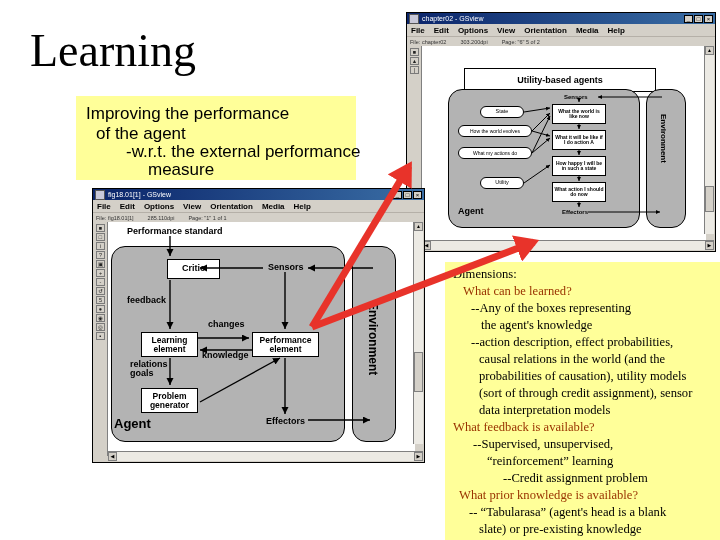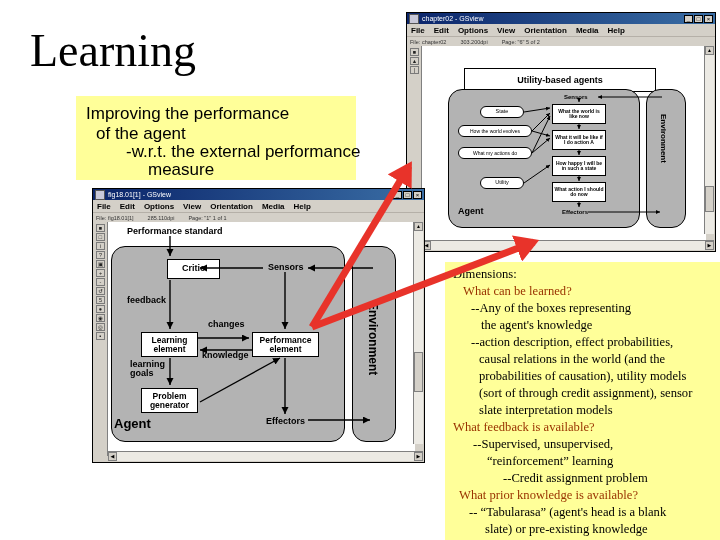--- a/index.html
+++ b/index.html
@@ -238,21 +238,21 @@
       <div class="envbox" style="left:244px;top:24px;width:42px;height:194px;"></div>
       <div class="envlabel" style="left:258px;top:80px;font-size:12px;font-weight:bold;">Environment</div>
 
       <div class="nbox" style="left:35px;top:37px;width:53px;height:20px;font-size:9px;margin-left:24px;">Critic</div>
       <div class="dlabel" style="left:160px;top:40px;font-size:9px;">Sensors</div>
       <div class="dlabel" style="left:19px;top:73px;font-size:9px;">feedback</div>
       <div class="dlabel" style="left:92px;top:97px;font-size:9px;margin-left:8px;">changes</div>
       <div class="nbox" style="left:33px;top:110px;width:57px;height:25px;font-size:8.5px;">Learning element</div>
       <div class="nbox" style="left:144px;top:110px;width:67px;height:25px;font-size:8.5px;">Performance element</div>
       <div class="dlabel" style="left:94px;top:128px;font-size:9px;">knowledge</div>
-      <div class="dlabel" style="left:22px;top:138px;font-size:9px;width:46px;white-space:normal;line-height:1.05;">learning goals</div>
+      <div class="dlabel" style="left:22px;top:138px;font-size:9px;width:46px;white-space:normal;line-height:1.05;">relations goals</div>
       <div class="nbox" style="left:33px;top:166px;width:57px;height:25px;font-size:8.5px;">Problem generator</div>
       <div class="dlabel" style="left:6px;top:194px;font-size:13px;">Agent</div>
       <div class="dlabel" style="left:158px;top:194px;font-size:9px;">Effectors</div>
 
       <svg viewBox="0 0 307 232" width="307" height="232" style="position:absolute;left:0;top:0;">
         <defs>
           <marker id="ah2" markerWidth="6" markerHeight="6" refX="5" refY="2.5" orient="auto">
             <path d="M0,0 L5,2.5 L0,5 z" fill="#000"></path>
           </marker>
         </defs>
@@ -284,28 +284,28 @@
 
   <div class="callout2">
     <div class="ln" style="left:8px;top:5px;">Dimensions:</div>
     <div class="ln q" style="left:18px;top:22px;">What can be learned?</div>
     <div class="ln" style="left:26px;top:39px;">--Any of the boxes representing</div>
     <div class="ln" style="left:36px;top:56px;">the agent's knowledge</div>
     <div class="ln" style="left:26px;top:73px;">--action description, effect probabilities,</div>
     <div class="ln" style="left:34px;top:90px;">causal relations in the world (and the</div>
     <div class="ln" style="left:34px;top:107px;">probabilities of causation), utility models</div>
     <div class="ln" style="left:34px;top:124px;">(sort of through credit assignment), sensor</div>
-    <div class="ln" style="left:34px;top:141px;">slate interpretation models</div>
+    <div class="ln" style="left:34px;top:141px;">data interpretation models</div>
     <div class="ln q" style="left:8px;top:158px;">What feedback is available?</div>
     <div class="ln" style="left:28px;top:175px;">--Supervised, unsupervised,</div>
     <div class="ln" style="left:42px;top:192px;">“reinforcement” learning</div>
     <div class="ln" style="left:58px;top:209px;">--Credit assignment problem</div>
     <div class="ln q" style="left:14px;top:226px;">What prior knowledge is available?</div>
     <div class="ln" style="left:24px;top:243px;">-- “Tabularasa” (agent's head is a blank</div>
-    <div class="ln" style="left:40px;top:260px;">slate) or pre-existing knowledge</div>
+    <div class="ln" style="left:34px;top:260px;">slate) or pre-existing knowledge</div>
   </div>
 
   <svg class="overlay" viewBox="0 0 720 540">
     <defs>
       <marker id="red1" markerWidth="4" markerHeight="4" refX="2.6" refY="2" orient="auto" markerUnits="strokeWidth">
         <path d="M0,0 L3.4,2 L0,4 z" fill="#e8332a"></path>
       </marker>
     </defs>
     <line x1="312" y1="327" x2="409" y2="166" stroke="#e8332a" stroke-width="7" marker-end="url(#red1)"></line>
     <line x1="312" y1="327" x2="534" y2="242" stroke="#e8332a" stroke-width="7" marker-end="url(#red1)"></line>

